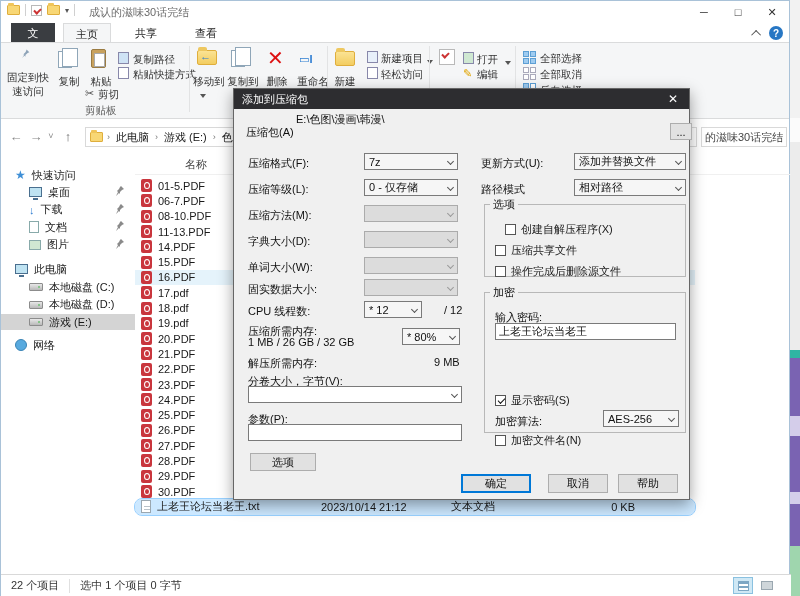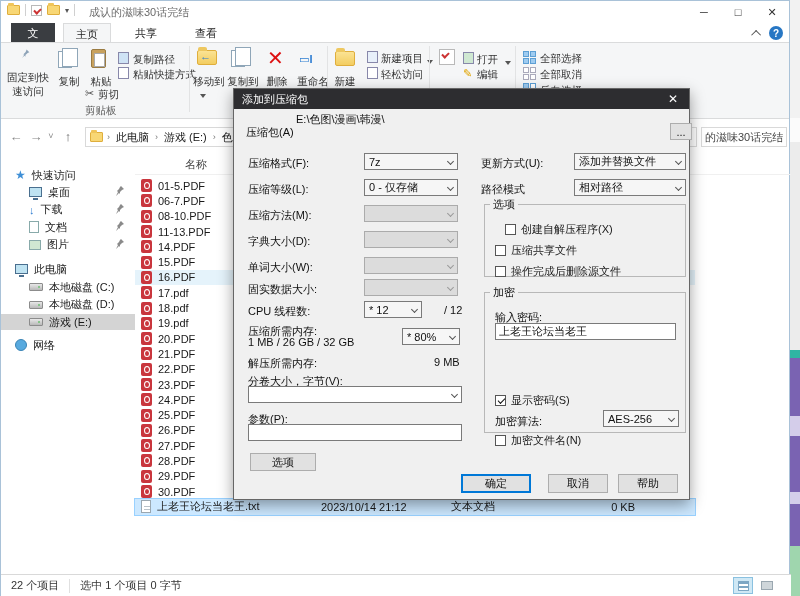--- a/index.html
+++ b/index.html
@@ -79,21 +79,21 @@
   .doc-sico { width:10px; height:12px; background:#fff; border:1px solid #8aa; }
   .pic-sico { width:12px; height:10px; background:#cfe8d2; border:1px solid #8aa; }
   .dl-arrow { color:#2d7dd2; font-weight:bold; font-size:11px; }
 
   
   #filehead { position:absolute; left:134px; top:152px; width:656px; height:22px; border-bottom:1px solid #f0f0f0; }
   #filehead .col { position:absolute; top:4px; color:#444; }
   #filerows { position:absolute; left:134px; top:177px; width:656px; }
   .frow { position:relative; height:15.3px; display:flex; align-items:center; gap:6px; padding-left:6px; }
   .frow.hover { background:#e5f3fb; width:560px; }
-  .frow.sel { background:#cce8ff; outline:1px solid #99d1ff; width:560px; }
+  .frow.sel { background:#cce8ff; outline:1px solid #99d1ff; width:560px;border-radius:7px; }
   .pdficon { width:11px; height:13px; background:#c9363d; border-radius:2px; position:relative; flex:0 0 auto; }
   .pdficon::after { content:""; position:absolute; left:2.5px; top:3px; width:4px; height:5px; border:1.5px solid #fff; border-radius:50%; }
   .txticon { width:10px; height:13px; background:#fff; border:1px solid #9aa7b0; flex:0 0 auto;
     background-image:repeating-linear-gradient(#fff 0 2px,#b9c2c9 2px 3px); background-size:6px 100%; background-position:2px 3px; background-repeat:no-repeat; }
   .fcol { position:absolute; color:#1a1a1a; }
 
   
   #statusbar { position:absolute; left:0; top:573px; width:790px; height:22px; background:#fff; border-top:1px solid #d9d9d9; display:flex; align-items:center; }
   #statusbar .st { padding:0 10px; color:#333; }
   .st-sep { width:1px; height:14px; background:#e0e0e0; }

